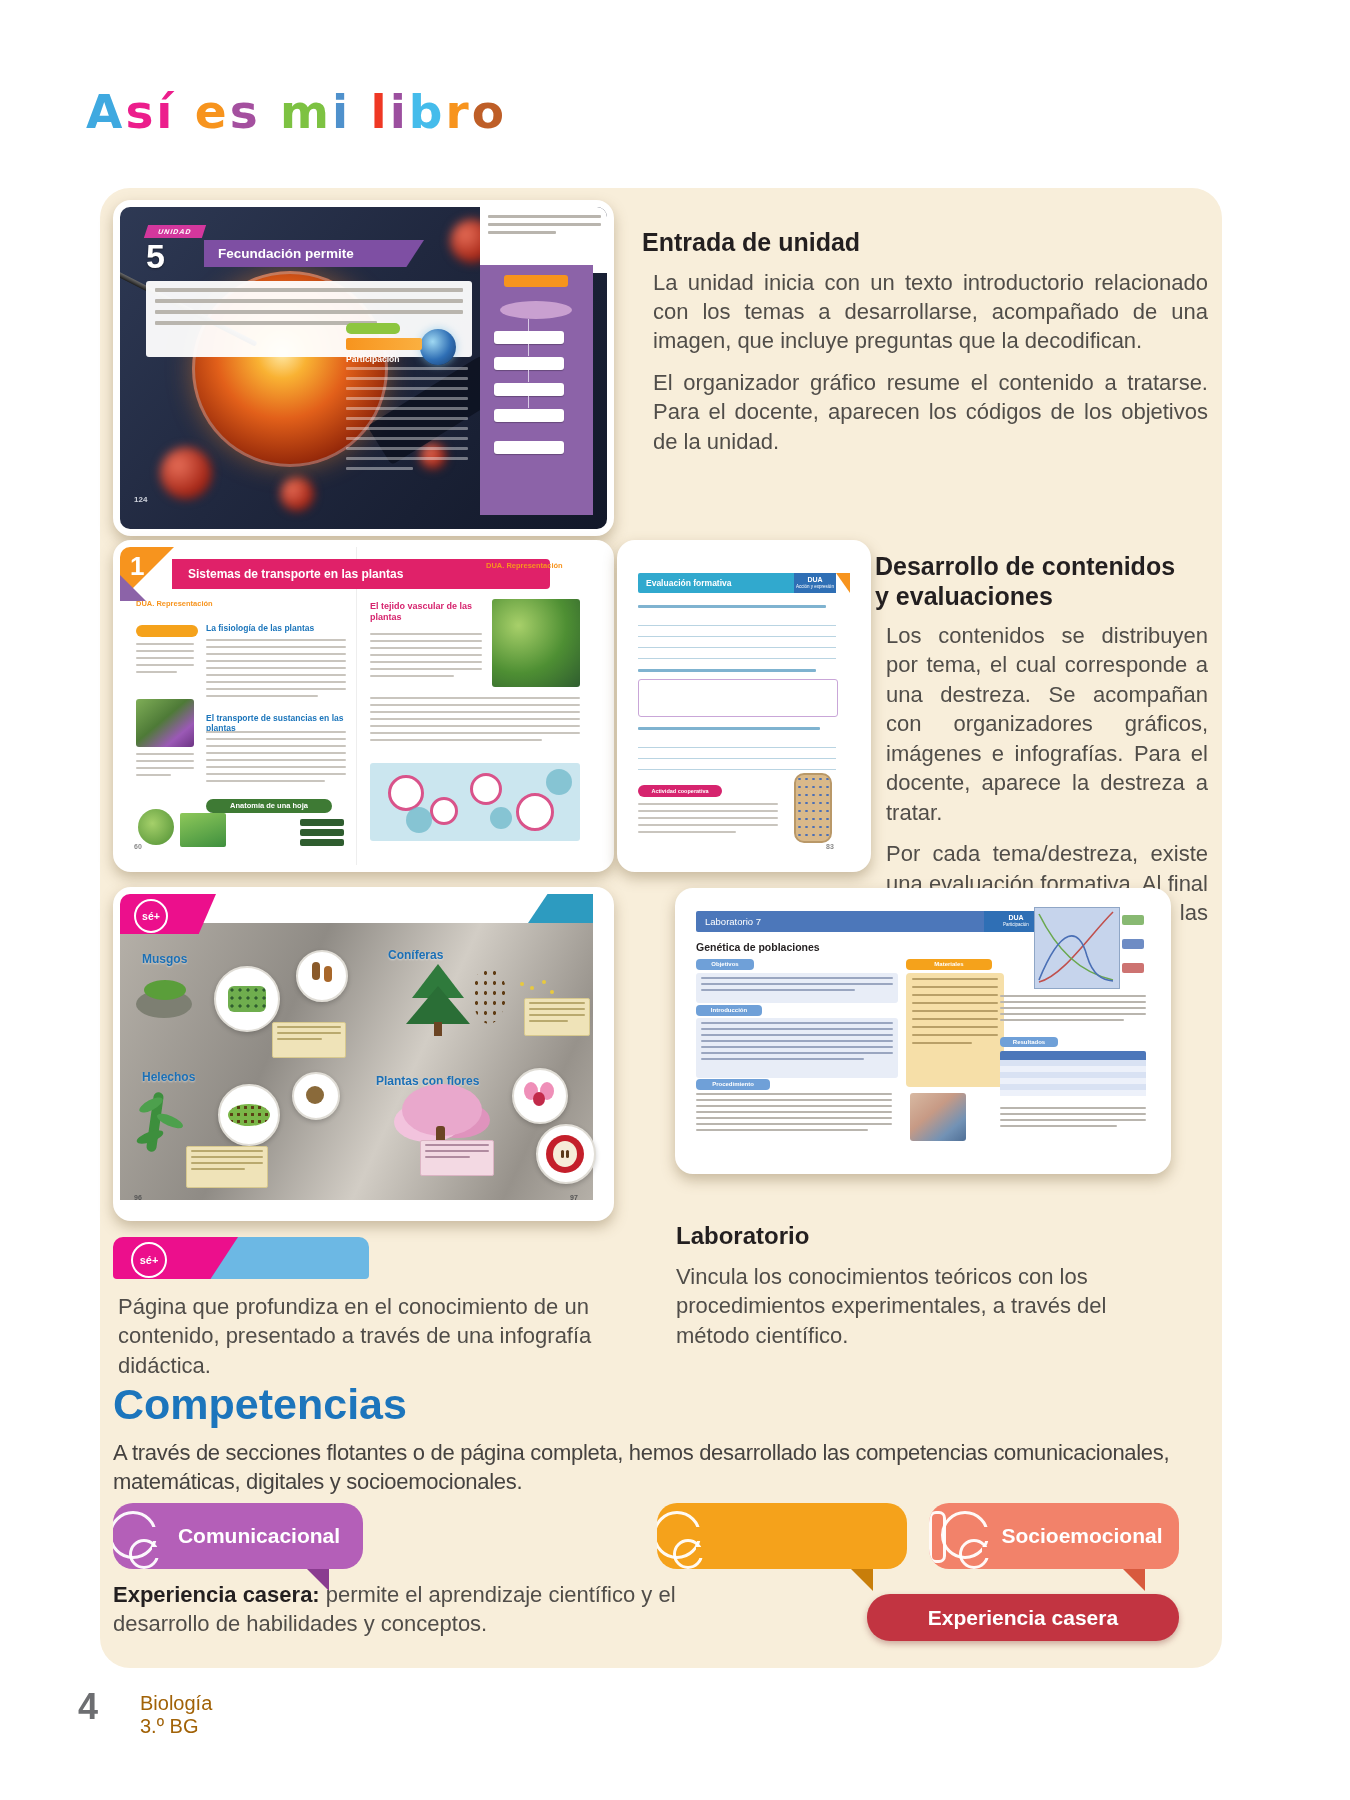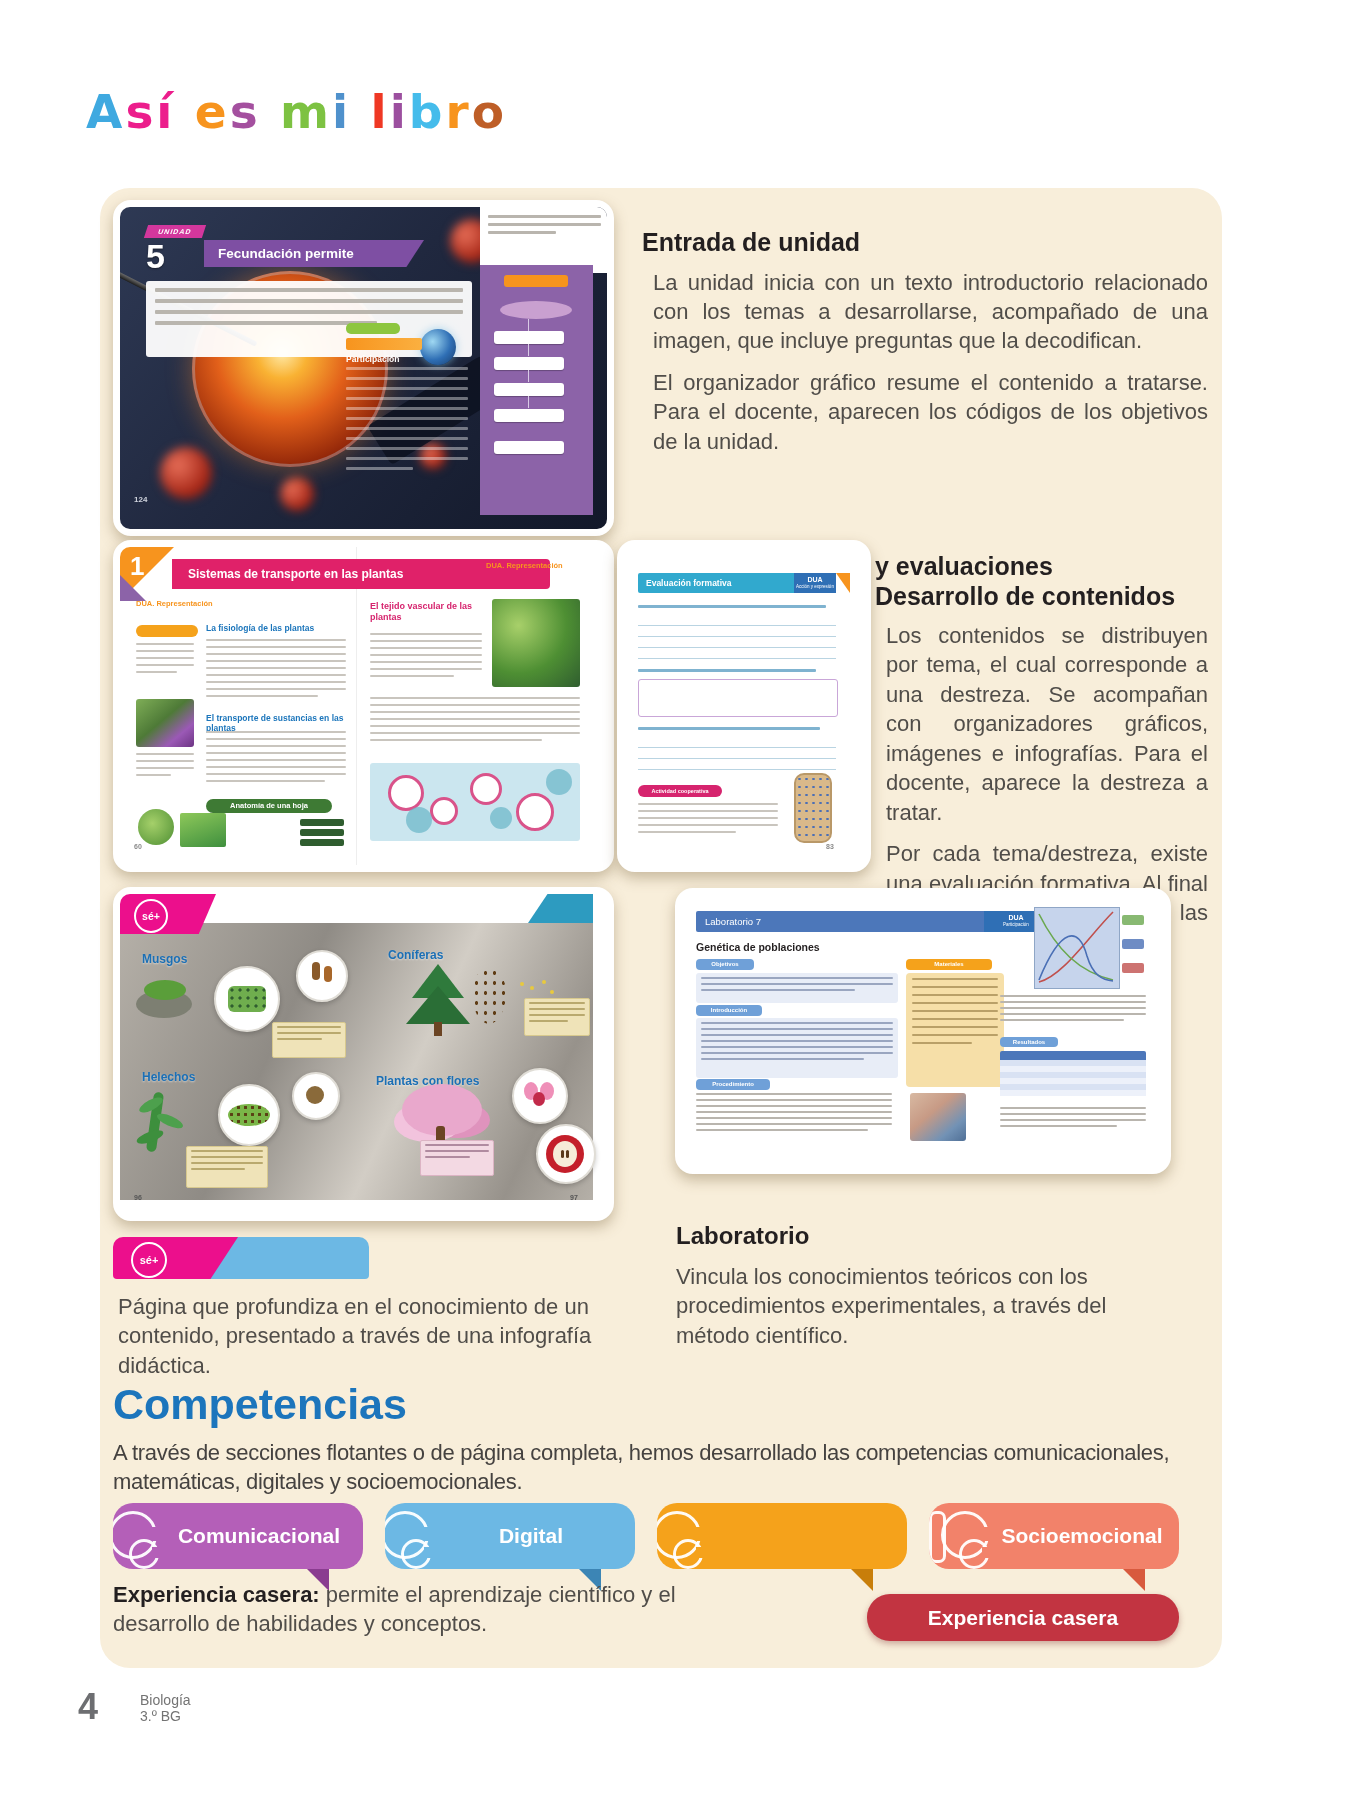--- a/index.html
+++ b/index.html
@@ -145,21 +145,21 @@
   .ibar{position:absolute;left:0px;top:8px;width:11px;height:46px;border:3px solid rgba(255,255,255,.95);border-radius:7px;}
   .ribbon-tail{position:absolute;bottom:-22px;right:34px;width:0;height:0;
       border-top:24px solid #000;border-left:24px solid transparent;}
 
   .red-banner{left:867px;top:1594px;width:312px;height:47px;background:#c23441;border-radius:23px;
       color:#fff;font-size:21px;font-weight:700;display:flex;align-items:center;justify-content:center;
       box-shadow:0 3px 6px rgba(120,40,40,.35);}
 
   
   .foot-num{left:78px;top:1686px;font-size:36px;font-weight:700;color:#6d6e71;}
-  .foot-txt{left:140px;top:1692px;font-size:14px;color:#737373;line-height:1.15;}
+  .foot-txt{left:140px;top:1692px;font-size:20px;color:#a16207;line-height:1.15;}
 
   .skel-line{border-radius:1px;}
 </style>
 </head>
 <body>
 
 <div class="page">
 
   <div class="abs" id="page-title"><span style="color: rgb(63, 169, 224);">A</span><span style="color: rgb(236, 30, 140);">s</span><span style="color: rgb(236, 30, 140);">í</span><span style="color: rgb(0, 0, 0);"> </span><span style="color: rgb(247, 148, 30);">e</span><span style="color: rgb(164, 80, 159);">s</span><span style="color: rgb(0, 0, 0);"> </span><span style="color: rgb(125, 194, 66);">m</span><span style="color: rgb(79, 145, 204);">i</span><span style="color: rgb(0, 0, 0);"> </span><span style="color: rgb(239, 56, 36);">l</span><span style="color: rgb(156, 79, 159);">i</span><span style="color: rgb(69, 188, 235);">b</span><span style="color: rgb(247, 148, 30);">r</span><span style="color: rgb(190, 94, 39);">o</span></div>
 
@@ -356,22 +356,22 @@
           <div class="skel-line" style="height: 2px; margin-bottom: 5px; background: rgb(201, 197, 190); width: 100%;"></div>
           <div class="skel-line" style="height: 2px; margin-bottom: 5px; background: rgb(201, 197, 190); width: 70%;"></div>
         </div>
       <div class="abs t3-tissue"></div>
       <div class="abs pg-num" style="left:202px;top:296px;">83</div>
     </div>
   </div>
 
   <div class="abs" style="left:875px;top:552px;width:333px;">
     <div class="h-dark">
+      <div>Desarrollo de contenidos</div>
       <div>y evaluaciones</div>
-      <div>Desarrollo de contenidos</div>
     </div>
     <div class="body-txt" style="margin-top:10px;">
       <p>Los contenidos se distribuyen por tema, el cual corresponde a una destreza. Se acompañan con organizadores gráficos, imágenes e infografías. Para el docente, aparece la destreza a tratar.</p>
       <p>Por cada tema/destreza, existe una evaluación formativa. Al final de la unidad están las evaluaciones sumativas.</p>
     </div>
   </div>
 
   <div class="abs thumb" style="left:113px;top:887px;width:487px;height:320px;">
     <div class="inner">
       <div class="abs t4-body"></div>
@@ -553,32 +553,20 @@
   <div class="ribbon-wrap" style="left:113px;">
     <div class="ribbon-tail" style="border-top-color: rgb(138, 60, 144);"></div>
     <div class="ribbon-body" style="background: rgb(180, 95, 184);">
       <span class="cglyph">
           <span class="notch" style="background: rgb(180, 95, 184);"></span>
         </span>
       <span class="cglyph2">
           <span class="notch" style="background: rgb(180, 95, 184);"></span>
         </span>
       <div class="ribbon-label">Comunicacional</div>
-    </div>
-  </div>
-  <div class="ribbon-wrap" style="left:385px;">
-    <div class="ribbon-tail" style="border-top-color: rgb(60, 133, 181);"></div>
-    <div class="ribbon-body" style="background: rgb(108, 184, 228);">
-      <span class="cglyph">
-          <span class="notch" style="background: rgb(108, 184, 228);"></span>
-        </span>
-      <span class="cglyph2">
-          <span class="notch" style="background: rgb(108, 184, 228);"></span>
-        </span>
-      <div class="ribbon-label">Digital</div>
     </div>
   </div>
   <div class="ribbon-wrap" style="left:657px;">
     <div class="ribbon-tail" style="border-top-color: rgb(200, 126, 10);"></div>
     <div class="ribbon-body" style="background: rgb(245, 162, 27);">
       <span class="cglyph">
           <span class="notch" style="background: rgb(245, 162, 27);"></span>
         </span>
       <span class="cglyph2">
           <span class="notch" style="background: rgb(245, 162, 27);"></span>

